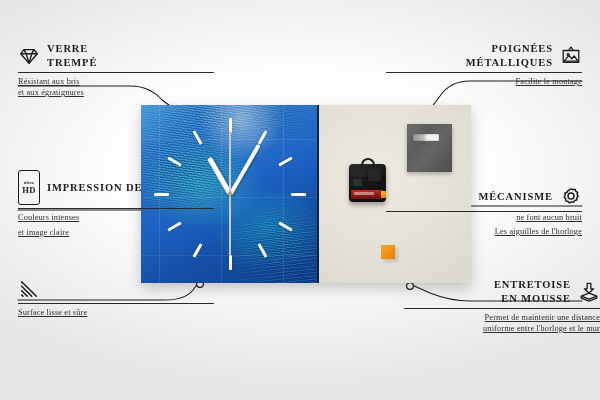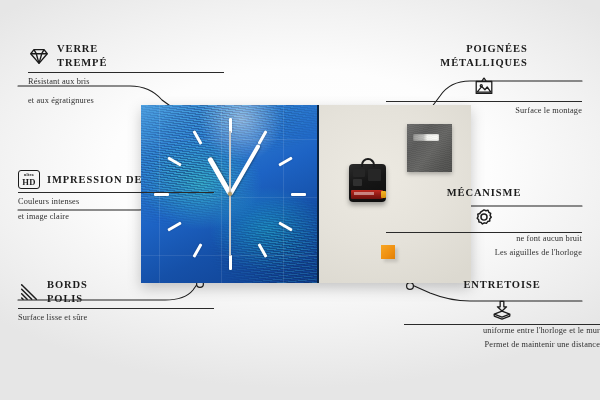--- a/index.html
+++ b/index.html
@@ -114,34 +114,34 @@
 
   
   .feat{ position:absolute; width:196px; }
   .feat-head{ display:flex; align-items:center; gap:7px; }
   .feat .ttl{
     font-weight:bold; font-size:10.5px; letter-spacing:.9px; color:#1b1b1b;
     line-height:13.5px; text-transform:uppercase;
   }
   .feat .rule{ height:1px; background:#2a2a2a; margin-top:3px; }
   .feat .sub{
-    font-size:8.3px; color:#2f2f2f; line-height:11px; margin-top:3px; letter-spacing:.15px;
+    font-size:8.3px; color:#2f2f2f; line-height:11px; margin-top:3px; letter-spacing:.15px;text-decoration:underline;
   }
   .feat.left .feat-head{ justify-content:flex-start; }
   .feat.left .ttl{ text-align:left; }
   .feat.left .sub{ text-align:left; }
-  .feat.right .feat-head{ justify-content:flex-end; flex-direction:column; }
+  .feat.right .feat-head{ justify-content:flex-end; }
   .feat.right .ttl{ text-align:right; }
   .feat.right .sub{ text-align:right; }
 
   .ico{ width:22px; height:22px; flex:0 0 22px; display:block; }
   .ico svg{ width:100%; height:100%; display:block; }
 
   .hdbadge{
-    width:22px; height:19px; border:1.4px solid #1b1b1b; border-radius:3px;
+    width:22px; height:35px; border:1.4px solid #1b1b1b; border-radius:3px;
     display:flex; flex-direction:column; align-items:center; justify-content:center;
     flex:0 0 22px; line-height:1;
   }
   .hdbadge .u{ font-size:4.2px; font-weight:bold; letter-spacing:.2px; color:#1b1b1b; }
   .hdbadge .h{ font-size:8.6px; font-weight:bold; letter-spacing:.3px; color:#1b1b1b; margin-top:.5px; }
 </style>
 </head>
 <body>
 
 <div id="stage">
@@ -207,36 +207,36 @@
         <div class="mech-detail" style="left:4px; top:15px; width:9px; height:7px; background:#303030;"></div>
         <div class="battery">
           <div class="battery-label"></div>
         </div>
       </div>
 
       <div class="foam"></div>
     </div>
   </div>
 
-  <div class="feat left" style="left:28px; top:42px;">
+  <div class="feat left" style="left:18px; top:42px;">
     <div class="feat-head">
       <span class="ico">
         <svg viewBox="0 0 24 24" fill="none" stroke="#1b1b1b" stroke-width="1.5" stroke-linejoin="round">
           <path d="M3 9.5 L6.5 5 H17.5 L21 9.5 L12 20 Z"></path>
           <path d="M3 9.5 H21 M6.5 5 L9 9.5 L12 20 M17.5 5 L15 9.5 L12 20"></path>
         </svg>
       </span>
       <div>
         <div class="ttl">VERRE</div>
         <div class="ttl">TREMPÉ</div>
       </div>
     </div>
     <div class="rule"></div>
     <div class="sub">Résistant aux bris</div>
-    <div class="sub" style="margin-top:8px;">et aux égratignures</div>
+    <div class="sub" style="margin-top:0;">et aux égratignures</div>
   </div>
 
   <div class="feat left" style="left:18px; top:170px;">
     <div class="feat-head">
       <span class="hdbadge">
         <span class="u">ultra</span>
         <span class="h">HD</span>
       </span>
       <div>
         <div class="ttl">IMPRESSION DE</div>
@@ -250,24 +250,20 @@
   <div class="feat left" style="left:18px; top:278px;">
     <div class="feat-head">
       <span class="ico">
         <svg viewBox="0 0 24 24" fill="none" stroke="#1b1b1b" stroke-width="1.6" stroke-linecap="round">
           <path d="M4 4 L20 20"></path>
             <path d="M4 9 L15 20"></path>
             <path d="M4 14 L10 20"></path>
             <path d="M4 18.5 L5.5 20"></path>
         </svg>
       </span>
-      <div>
-        <div class="ttl">BORDS</div>
-        <div class="ttl">POLIS</div>
-      </div>
     </div>
     <div class="rule"></div>
     <div class="sub">Surface lisse et sûre</div>
   </div>
 
   <div class="feat right" style="left:386px; top:42px;">
     <div class="feat-head">
       <div>
         <div class="ttl">POIGNÉES</div>
         <div class="ttl">MÉTALLIQUES</div>
@@ -275,21 +271,21 @@
       <span class="ico">
         <svg viewBox="0 0 24 24" fill="none" stroke="#1b1b1b" stroke-width="1.4" stroke-linejoin="round">
           <path d="M12 2 L9.5 6 M12 2 L14.5 6"></path>
           <rect x="3.5" y="6" width="17" height="13"></rect>
           <circle cx="9" cy="10.5" r="1.1"></circle>
           <path d="M4.5 17.5 L9.5 11.5 L13 15 L15.5 12 L19.5 17.5 Z"></path>
         </svg>
       </span>
     </div>
     <div class="rule"></div>
-    <div class="sub">Surface le montage</div>
+    <div class="sub">Facilite le montage</div>
   </div>
 
   <div class="feat right" style="left:386px; top:186px;">
     <div class="feat-head">
       <div>
         <div class="ttl">MÉCANISME</div>
       </div>
       <span class="ico">
         <svg viewBox="0 0 24 24" fill="none" stroke="#1b1b1b" stroke-width="1.6" stroke-linejoin="round">
           <path d="M12 3.2 L14.1 4.1 L16.4 3.6 L17.3 5.8 L19.3 7 L18.6 9.2 L19.9 11.2 L18.3 12.9 L18.3 15.3 L16 15.9 L14.6 17.8 L12.3 17.3 L10.3 18.5 L8.8 16.8 L6.5 16.3 L6.2 14 L4.6 12.3 L5.6 10.2 L5.2 7.9 L7.4 7.1 L8.7 5.2 Z"></path>
@@ -299,27 +295,28 @@
     </div>
     <div class="rule"></div>
     <div class="sub" style="margin-top:0;">ne font aucun bruit</div>
     <div class="sub">Les aiguilles de l'horloge</div>
   </div>
 
   <div class="feat right" style="left:404px; top:278px;">
     <div class="feat-head">
       <div>
         <div class="ttl">ENTRETOISE</div>
+        <div class="ttl">EN MOUSSE</div>
       </div>
       <span class="ico">
         <svg viewBox="0 0 24 24" fill="none" stroke="#1b1b1b" stroke-width="1.4" stroke-linejoin="round">
           <path d="M10 2.5 H14 V8.5 H17 L12 13 L7 8.5 H10 Z"></path>
           <path d="M12 13.2 L20.5 16.5 L12 19.8 L3.5 16.5 Z"></path>
           <path d="M3.5 16.5 V18.6 L12 21.9 L20.5 18.6 V16.5"></path>
         </svg>
       </span>
     </div>
     <div class="rule"></div>
+    <div class="sub">Permet de maintenir une distance</div>
     <div class="sub" style="margin-top:0;">uniforme entre l'horloge et le mur</div>
-    <div class="sub">Permet de maintenir une distance</div>
   </div>
 
 </div>
 
 </body></html>

